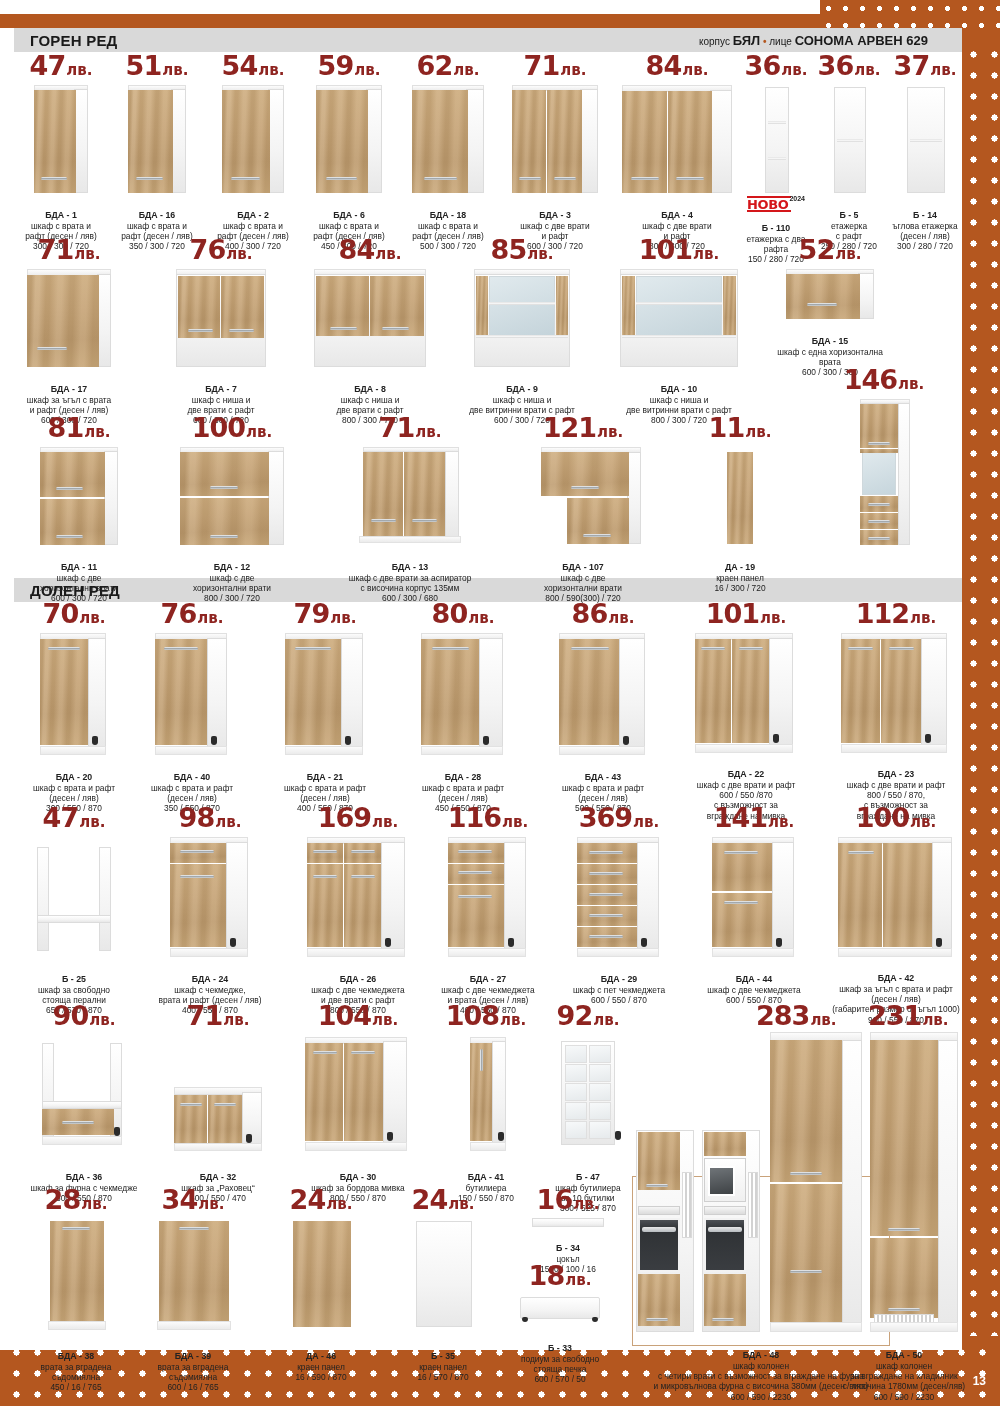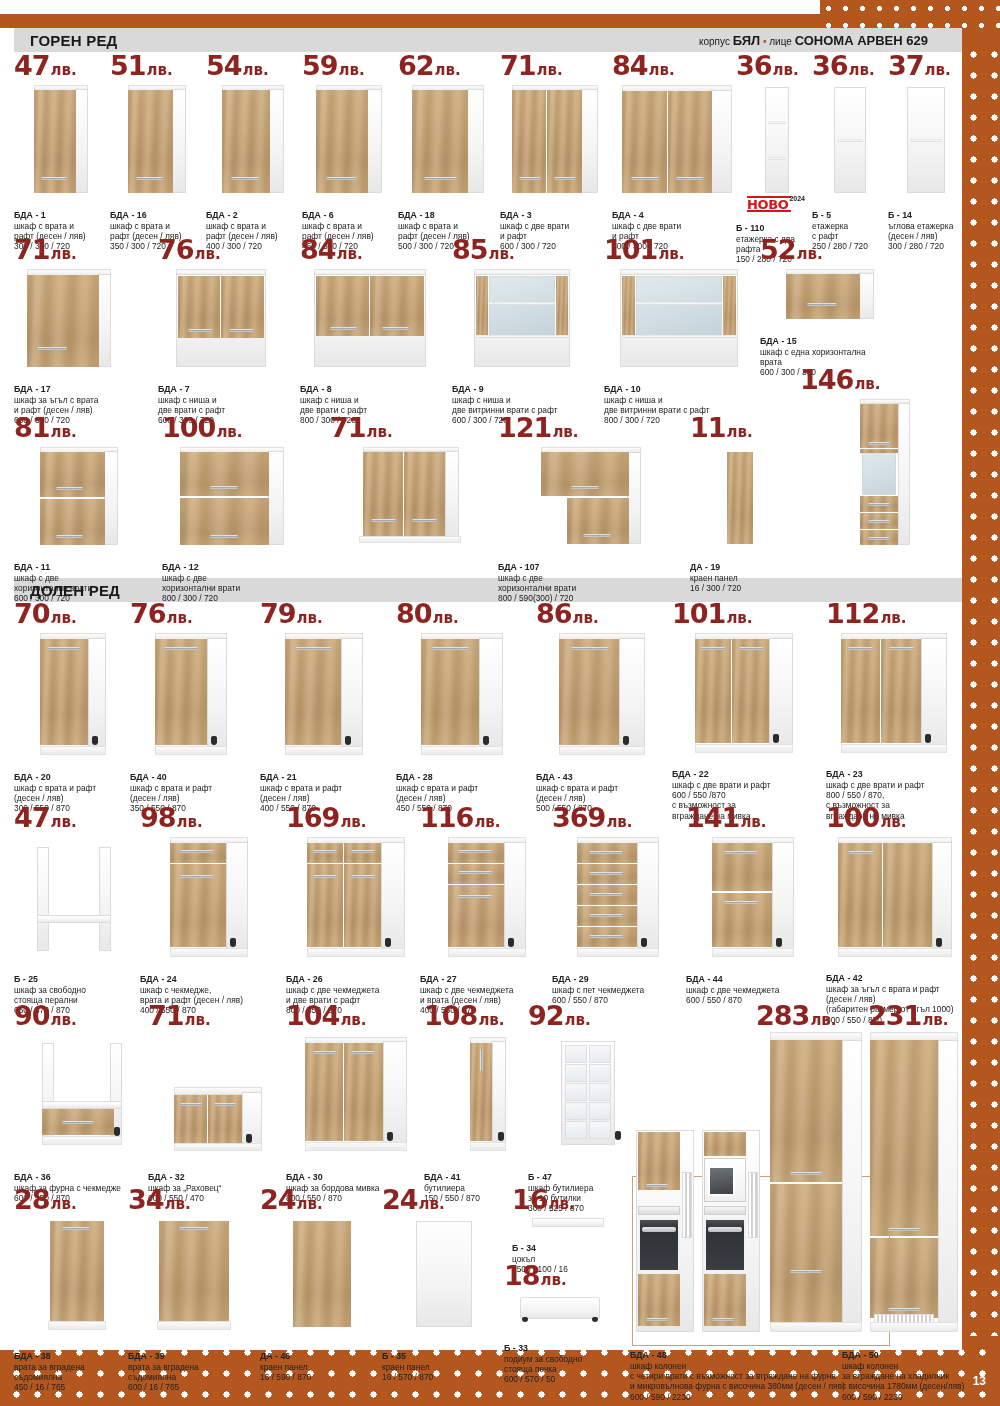--- a/index.html
+++ b/index.html
@@ -87,20 +87,21 @@
     position: absolute; right: 34px; top: 5px;
     font-size: 10px; color: #1a1a1a; white-space: nowrap;
   }
   .band-right b { font-size: 13px; }
   .band-right .sep { color: #b4571f; font-weight: bold; }
 
   
   .item {
     position: absolute;
     z-index: 5;
+    text-align: center;
   }
   .price {
     color: #8e2420;
     font-weight: bold;
     line-height: 1;
     white-space: nowrap;
     font-family: "DejaVu Sans", sans-serif;
   }
   .price .num { font-size: 27px; letter-spacing: -1px; }
   .price .cur { font-size: 15px; margin-left: 1px; }
@@ -537,20 +538,25 @@
   <div class="item" style="left:330px;top:414px;width:160px">
     <div class="price"><span class="num">71</span><span class="cur">лв.</span></div>
     <div class="cab" style="width:106px;height:100px;margin-top:6px">
       <div class="top-face" style="left:6px;top:0;width:96px;height:5px"></div>
       <div class="carc" style="left:88px;top:4px;width:14px;height:86px"></div>
       <div class="wood" style="left:6px;top:5px;width:40px;height:84px"></div>
       <div class="wood" style="left:47px;top:5px;width:41px;height:84px"></div>
       <div class="handle" style="left:14px;top:72px;width:25px"></div>
       <div class="handle" style="left:55px;top:72px;width:25px"></div>
       <div class="plinth" style="left:2px;top:89px;width:102px;height:7px"></div>
+    </div>
+    <div class="caption" style="margin-top:5px">
+      <span class="code">БДА - 13</span><span>шкаф с две врати за аспиратор
+с височина корпус 135мм</span>
+      <span class="dim">600 / 300 / 680</span>
     </div>
   </div>
 
   <div class="item" style="left:498px;top:414px;width:170px">
     <div class="price"><span class="num">121</span><span class="cur">лв.</span></div>
     <div class="cab" style="width:128px;height:100px;margin-top:6px">
       <div class="top-face" style="left:22px;top:0;width:100px;height:6px"></div>
       <div class="carc" style="left:108px;top:5px;width:14px;height:92px"></div>
       <div class="wood" style="left:22px;top:5px;width:88px;height:44px"></div>
       <div class="wood" style="left:48px;top:51px;width:62px;height:46px"></div>

